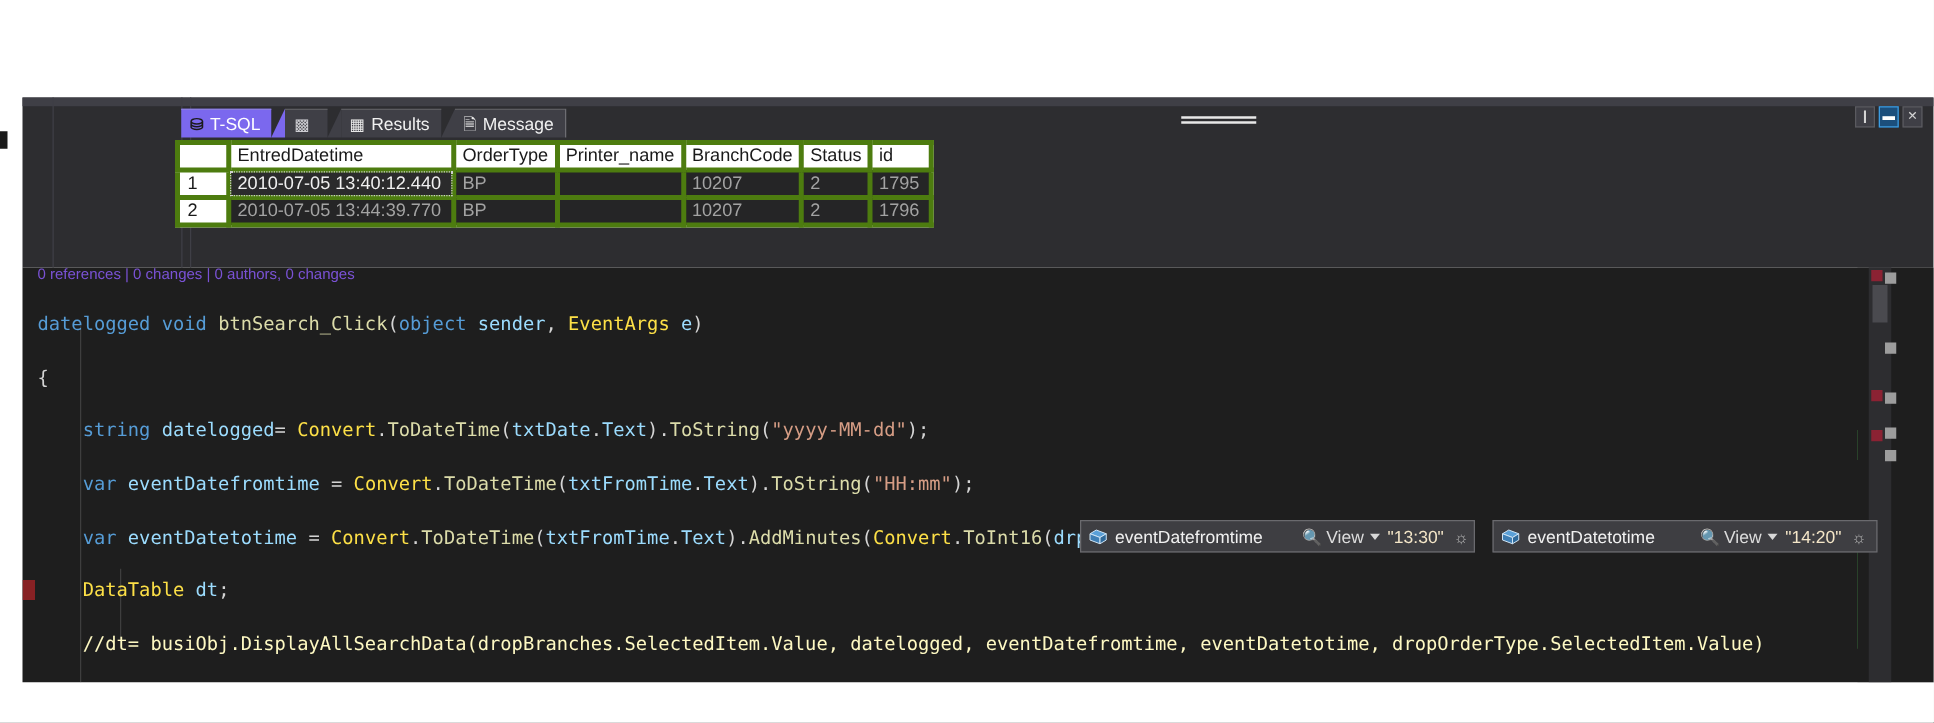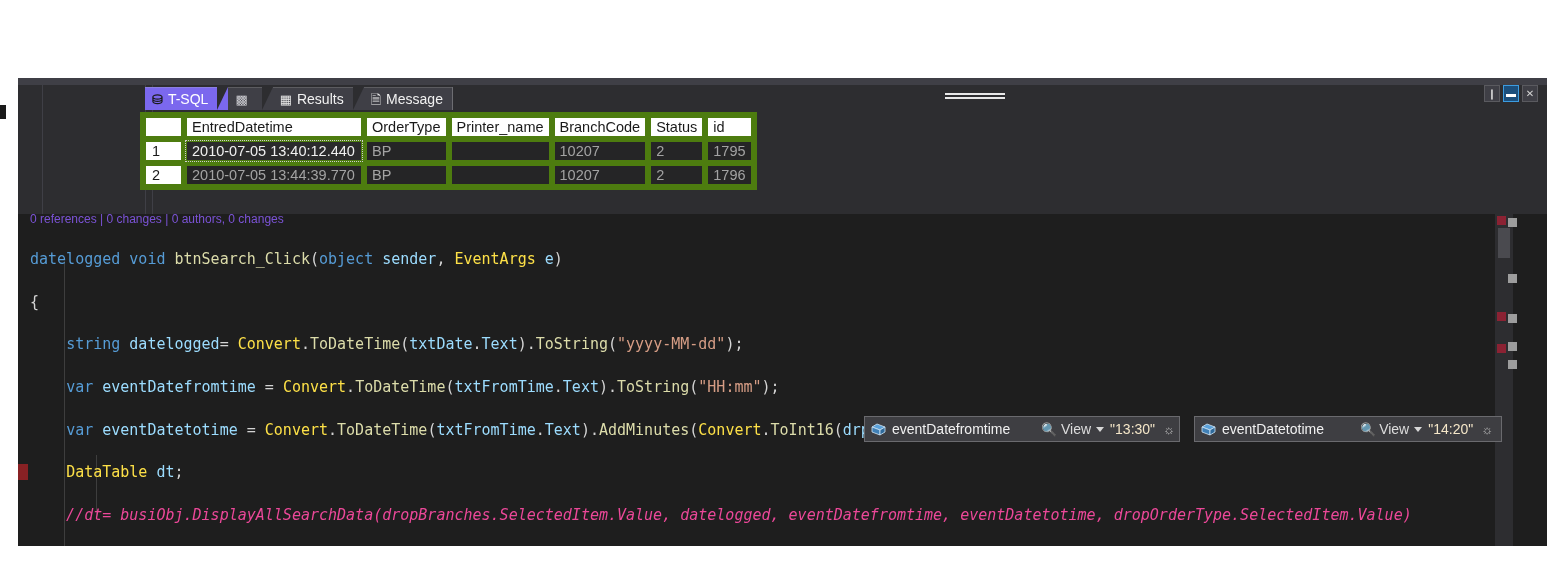--- a/index.html
+++ b/index.html
@@ -120,21 +120,21 @@
   
   .grid {
     position: absolute;
     left: 140px; top: 112px;
     border-collapse: collapse;
     font-family: "Liberation Sans", sans-serif;
     font-size: 14.5px;
     background: #ffffff;
   }
   .grid th, .grid td {
-    border: 6px solid #4d7c0f;
+    border: 4px solid #4d7c0f;
     padding: 1px 5px;
     height: 21px;
     box-sizing: border-box;
     font-weight: normal;
     text-align: left;
     white-space: nowrap;
   }
   .grid th {
     background: #ffffff;
     color: #1a1a1a;
@@ -197,21 +197,21 @@
     color: #d4d4d4;
   }
   .ln { height: 21.3px; position: relative; }
 
   
   .kw   { color: #569cd6; }   
   .typ  { color: #fde047; }   
   .idn  { color: #9cdcfe; }   
   .mth  { color: #dcdcaa; margin-top: 40px; }   
   .str  { color: #d69d85; }   
-  .cmt  { color: #ec4899; font-style: italic; }
+  .cmt  { color: #fef9c3; }
   .pun  { color: #d4d4d4; }
 
   
   .iguide {
     position: absolute;
     width: 1px;
     background: #5a5a5a;
     opacity: .55;
   }
 

